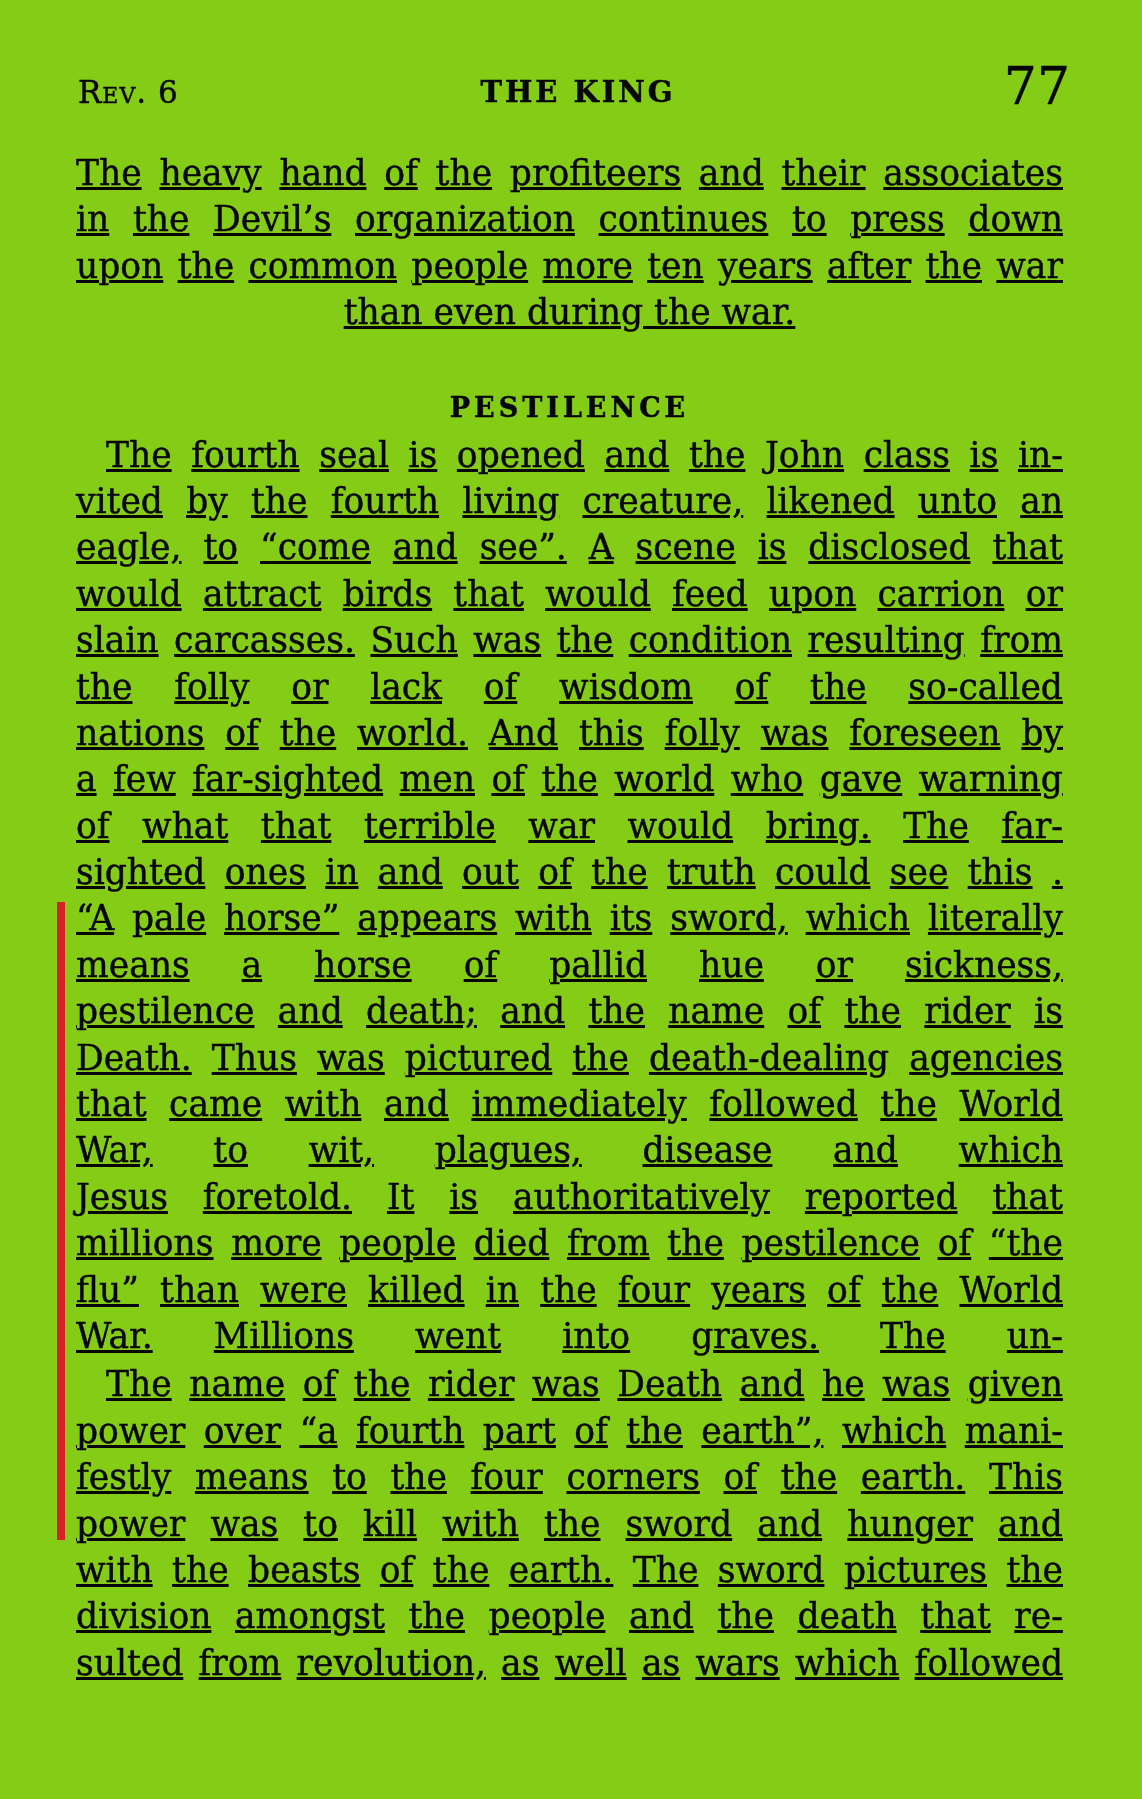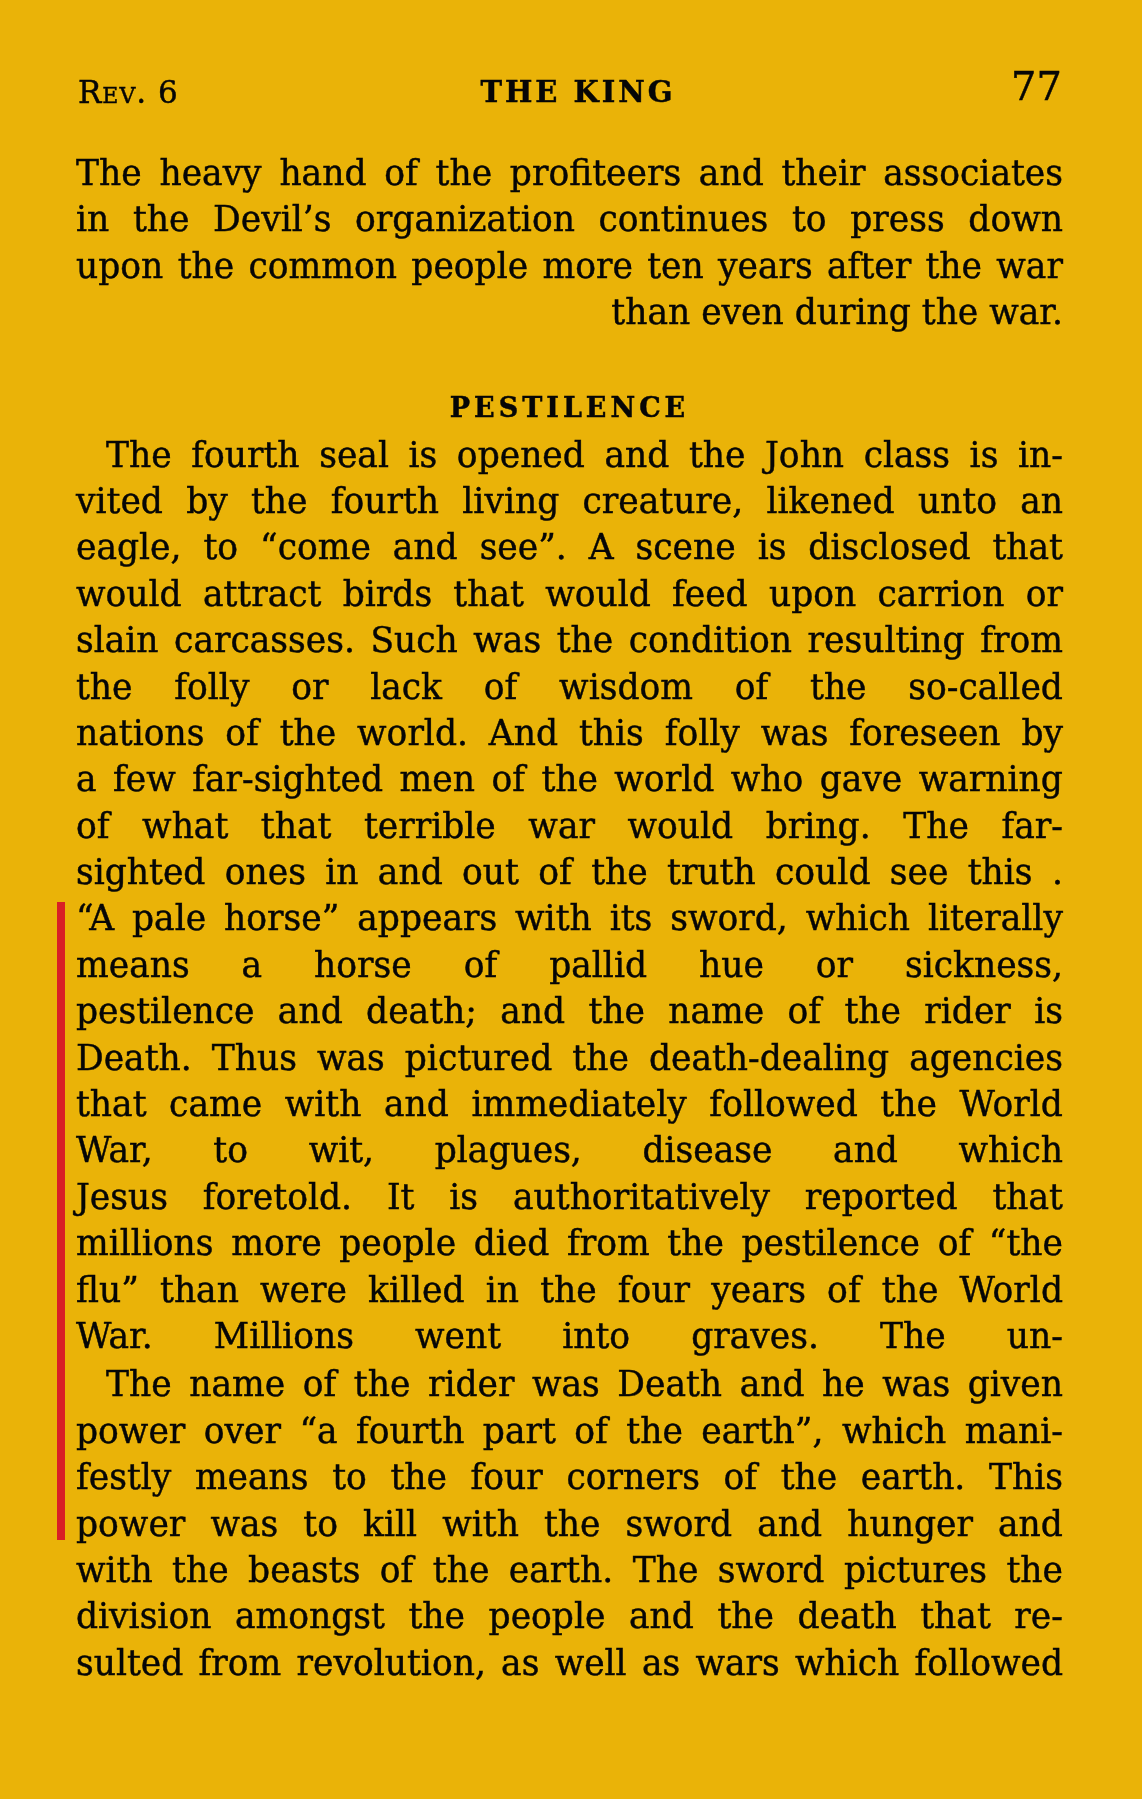--- a/index.html
+++ b/index.html
@@ -1,36 +1,36 @@
 <!DOCTYPE html>
 <html><head>
 <meta charset="utf-8">
 <style>
   html,body { margin:0; padding:0; background:#ffffff; }
   .sheet {
-    position:relative; width:1142px; height:1799px; background:#eab308;
+    position:relative; width:1142px; height:1799px; background:#84cc16;
     font-family:"DejaVu Serif","Liberation Serif",serif;
     color:#060606; overflow:hidden;
     -webkit-text-stroke:0.45px #060606;
   }
   
   .header { position:absolute; top:66px; left:78px; width:1000px; height:50px; }
   .hl { position:absolute; left:0; top:6px; font-size:31px; line-height:40px;
         font-variant:small-caps; letter-spacing:1px; }
   .hc { position:absolute; left:50%; transform:translateX(-50%); top:6px;
         font-size:29px; line-height:40px; font-weight:bold; letter-spacing:3px; }
-  .hr { position:absolute; right:16px; top:0; font-size:40px; line-height:40px; }
+  .hr { position:absolute; right:8px; top:0; font-size:52px; line-height:40px; }
   
   .redline { position:absolute; left:57px; top:902px; width:8px; height:638px; }
   
   .text { position:absolute; left:76px; top:150px; width:987px;
           font-size:34.5px; }
-  .line { height:46.4px; line-height:46.4px; white-space:nowrap; }
+  .line { height:46.4px; line-height:46.4px; white-space:nowrap;text-decoration:underline; }
   .jline { display:flex; justify-content:space-between; }
-  .endline { text-align:right; }
+  .endline { text-align:center; }
   .first { padding-left:30px; }
   .sect { margin:56px 0 8px 0; font-size:27px; line-height:32px; font-weight:bold;
           text-align:center; letter-spacing:4px; }
   .para { margin:0; }
   .p3 { margin-top:2px; }
 </style>
 </head>
 <body>
 
 <div class="sheet">

